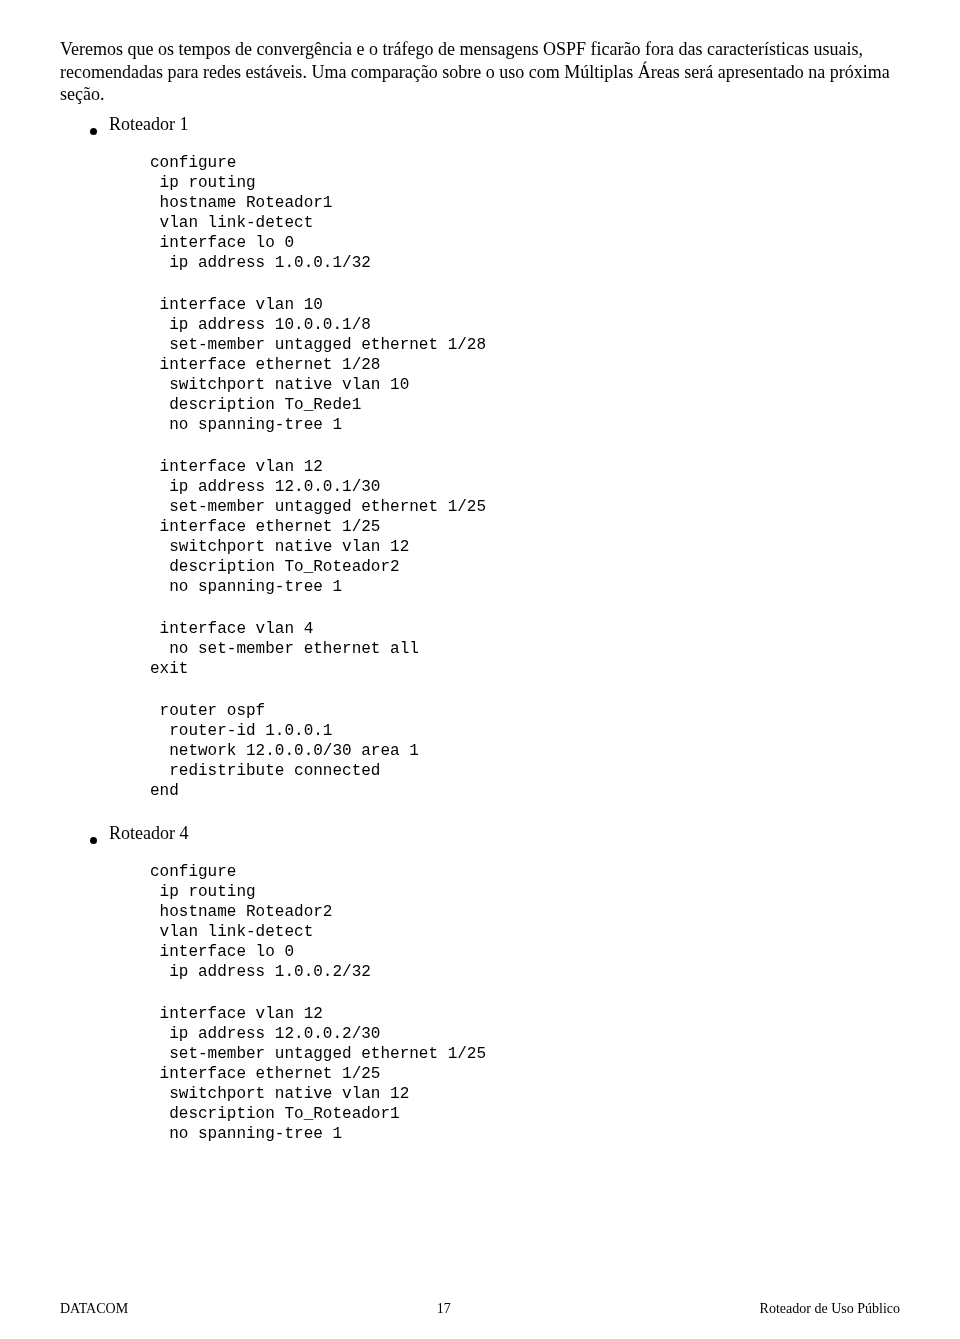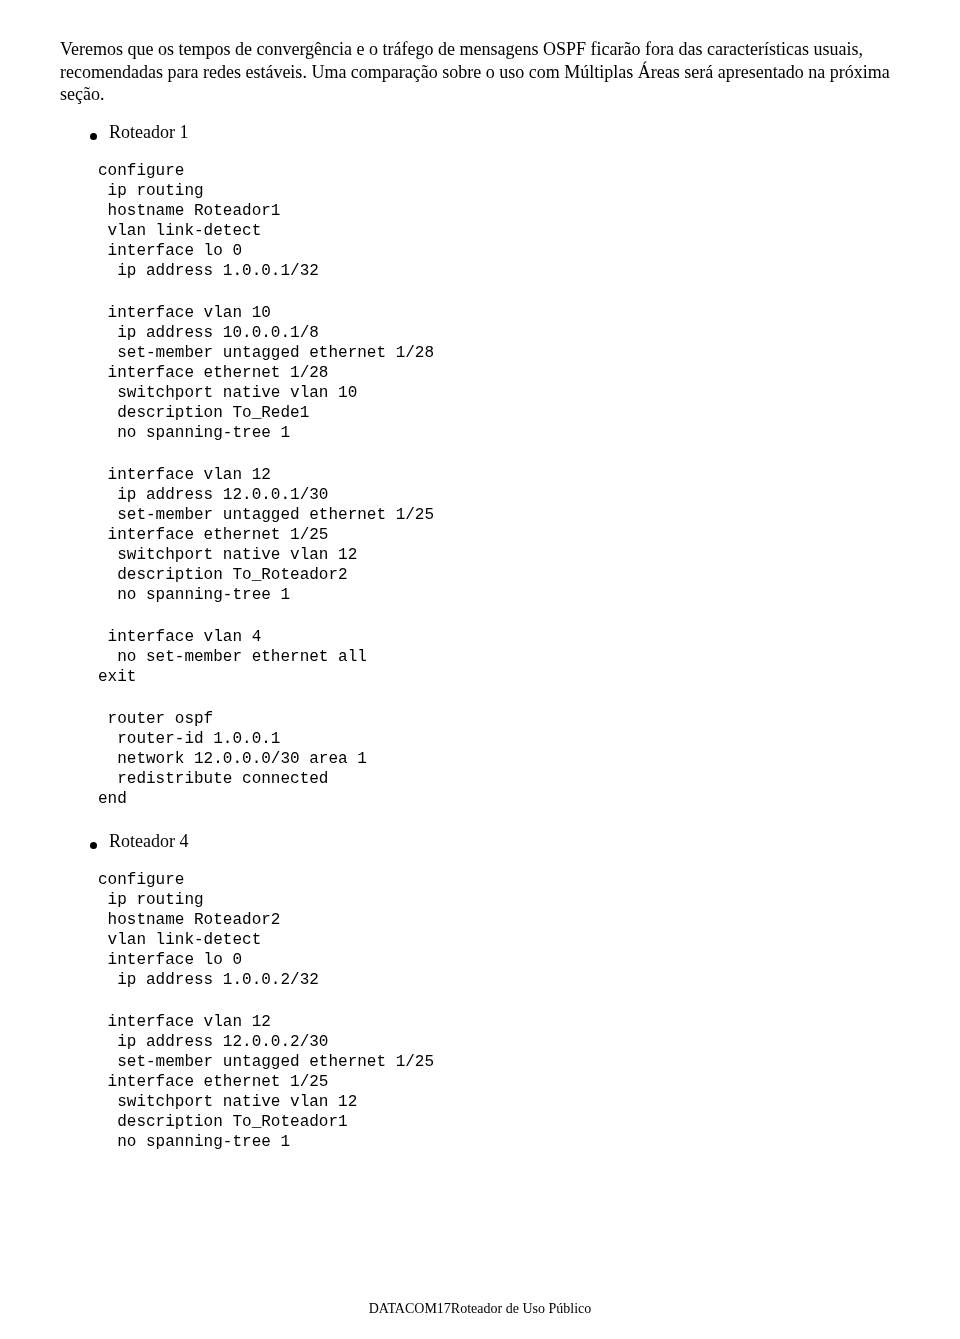--- a/index.html
+++ b/index.html
@@ -14,56 +14,56 @@
   .page {
     position: relative;
     width: 960px;
     height: 1339px;
     box-sizing: border-box;
     padding: 20px 60px 0 60px;
   }
   .intro {
     font-size: 18px;
     line-height: 1.25;
-    margin-bottom: 16px;
+    margin-bottom: 8px;
   }
   .bullet-row {
     display: flex;
-    align-items: center;
+    align-items: flex-end;
     margin-left: 30px;
     margin-bottom: 18px;
   }
   .bullet-dot {
     width: 7px;
     height: 7px;
     background: #000;
     border-radius: 50%;
     margin-top: 8px;
     margin-right: 12px;
     flex: none;
   }
   .bullet-label {
     font-size: 18px;
   }
   .code {
     font-family: "Courier New", Courier, monospace;
     font-size: 16px;
     line-height: 1.25;
     white-space: pre;
-    margin-left: 38px;
+    margin-left: 90px;
     margin-bottom: 22px;
   }
   .footer {
     position: absolute;
     left: 60px;
     right: 60px;
     bottom: 22px;
     font-size: 14px;
     display: flex;
-    justify-content: center;
+    justify-content: space-between;
   }
 </style>
 </head>
 <body>
 
 <div class="page">
 
   <p class="intro">Veremos que os tempos de convergência e o tráfego de mensagens OSPF ficarão fora das características usuais, recomendadas para redes estáveis. Uma comparação sobre o uso com Múltiplas Áreas será apresentado na próxima seção.</p>
 
   <div class="bullet-row">

